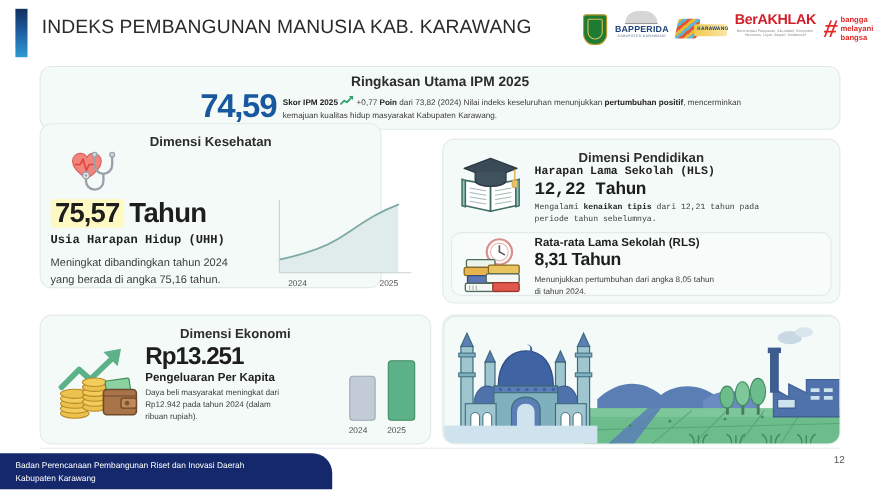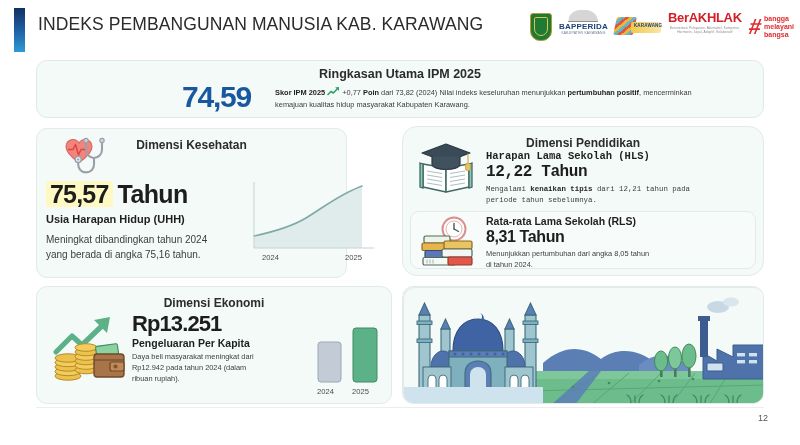--- a/index.html
+++ b/index.html
@@ -89,60 +89,60 @@
     background: #f4faf8;
     border: 1px solid #e1e9e7;
     border-radius: 11px;
   }
   #summary-title {
     position: absolute; left: 0; right: 0; top: 6px;
     text-align: center; font-size: 12.5px; font-weight: 700; color: #2c2c2c;
   }
   #summary-row {
     position: absolute; left: 145px; top: 22px; right: 20px;
-    display: flex; align-items: flex-start; gap: 24px;
+    display: flex; align-items: flex-start; gap: 6px;
   }
   #ipm-score {
     font-size: 30px; font-weight: 800; color: #17589f; line-height: .92;
     letter-spacing: -1.2px;
   }
   #summary-text {
     font-size: 7.4px; color: #3b3b3b; line-height: 1.45; padding-top: 3px;
     max-width: 430px;
   }
   #summary-text b { font-weight: 700; color:#222; }
   .trend-icon { display:inline-block; vertical-align:-1px; margin:0 2px; }
 
   
   .card {
     position: absolute;
     background: #f3faf8;
     border: 1px solid #e2ebe9;
     border-radius: 11px;
   }
-  #card-health   { left: 36px;  top: 128px; width: 311px; height: 150px; }
-  #card-edu      { left: 402px; top: 126px; width: 362px; height: 150px; border-radius: 15px; }
+  #card-health   { left: 36px;  top: 112px; width: 311px; height: 150px; }
+  #card-edu      { left: 402px; top: 126px; width: 362px; height: 150px; }
   #card-econ     { left: 36px;  top: 286px; width: 356px; height: 118px; }
   #card-illus    { left: 402px; top: 286px; width: 362px; height: 118px; overflow:hidden; }
 
   .card-title {
     position: absolute; left: 0; right: 0; top: 9px;
     text-align: center; font-size: 12px; font-weight: 700; color: #2c2c2c;
   }
 
   
   #health-icon { position: absolute; left: 52px; top: 134px; }
   #health-body { position: absolute; left: 46px; top: 180px; width: 210px; }
   #uhh-value-row { display: flex; align-items: baseline; gap: 5px; }
   #uhh-number {
     font-size: 25px; font-weight: 800; color: #1d1d1d; letter-spacing: -.8px;
     background: #fef9c3; padding: 0 4px; border-radius: 3px; line-height: 1.05;
   }
   #uhh-unit { font-size: 25px; font-weight: 800; color: #1d1d1d; letter-spacing: -.6px; }
-  #uhh-label { font-size: 11px; font-weight: 700; color: #1f1f1f; margin-top: 4px; }
+  #uhh-label { font-size: 11px; font-weight: 700; color: #1f1f1f; margin-top: 4px; font-family: Liberation Mono, monospace; }
   #uhh-desc  { font-size: 10px; color: #3d3d3d; line-height: 1.5; margin-top: 7px; }
   #health-chart { position: absolute; left: 240px; top: 174px; width: 142px; height: 92px; }
   .axis-lbl { font-size: 7.6px; fill: #4a4a4a; font-family: "Liberation Sans", sans-serif; }
 
   
   #edu-icon-cap { position: absolute; left: 418px; top: 142px; }
   #hls-block { position: absolute; left: 486px; top: 150px; width: 268px; font-family: Liberation Mono, monospace; }
   .edu-label { font-size: 10.5px; font-weight: 700; color: #1f1f1f; }
   .edu-value { font-size: 16px; font-weight: 800; color: #1d1d1d; letter-spacing: -.4px; margin-top: 1px; }
   .edu-desc  { font-size: 7.4px; color: #3d3d3d; line-height: 1.45; margin-top: 3px; }
@@ -528,15 +528,21 @@
             </g>
           </g>
           <rect x="0" y="100" width="140" height="18" fill="#cfe3ee"></rect>
           <rect x="0.5" y="0.5" width="361" height="117" rx="11" fill="none" stroke="#e2ebe9" stroke-width="1.2"></rect>
         </g>
       </svg>
     </div>
   </div>
 
   <div id="footer-rule"></div>
+  <div id="footer-banner">
+    <div id="footer-text">
+      <span>Badan Perencanaan Pembangunan Riset dan Inovasi Daerah</span><br>
+      <span>Kabupaten Karawang</span>
+    </div>
+  </div>
   <div id="page-number">12</div>
 
 </div>
 
 </body></html>

